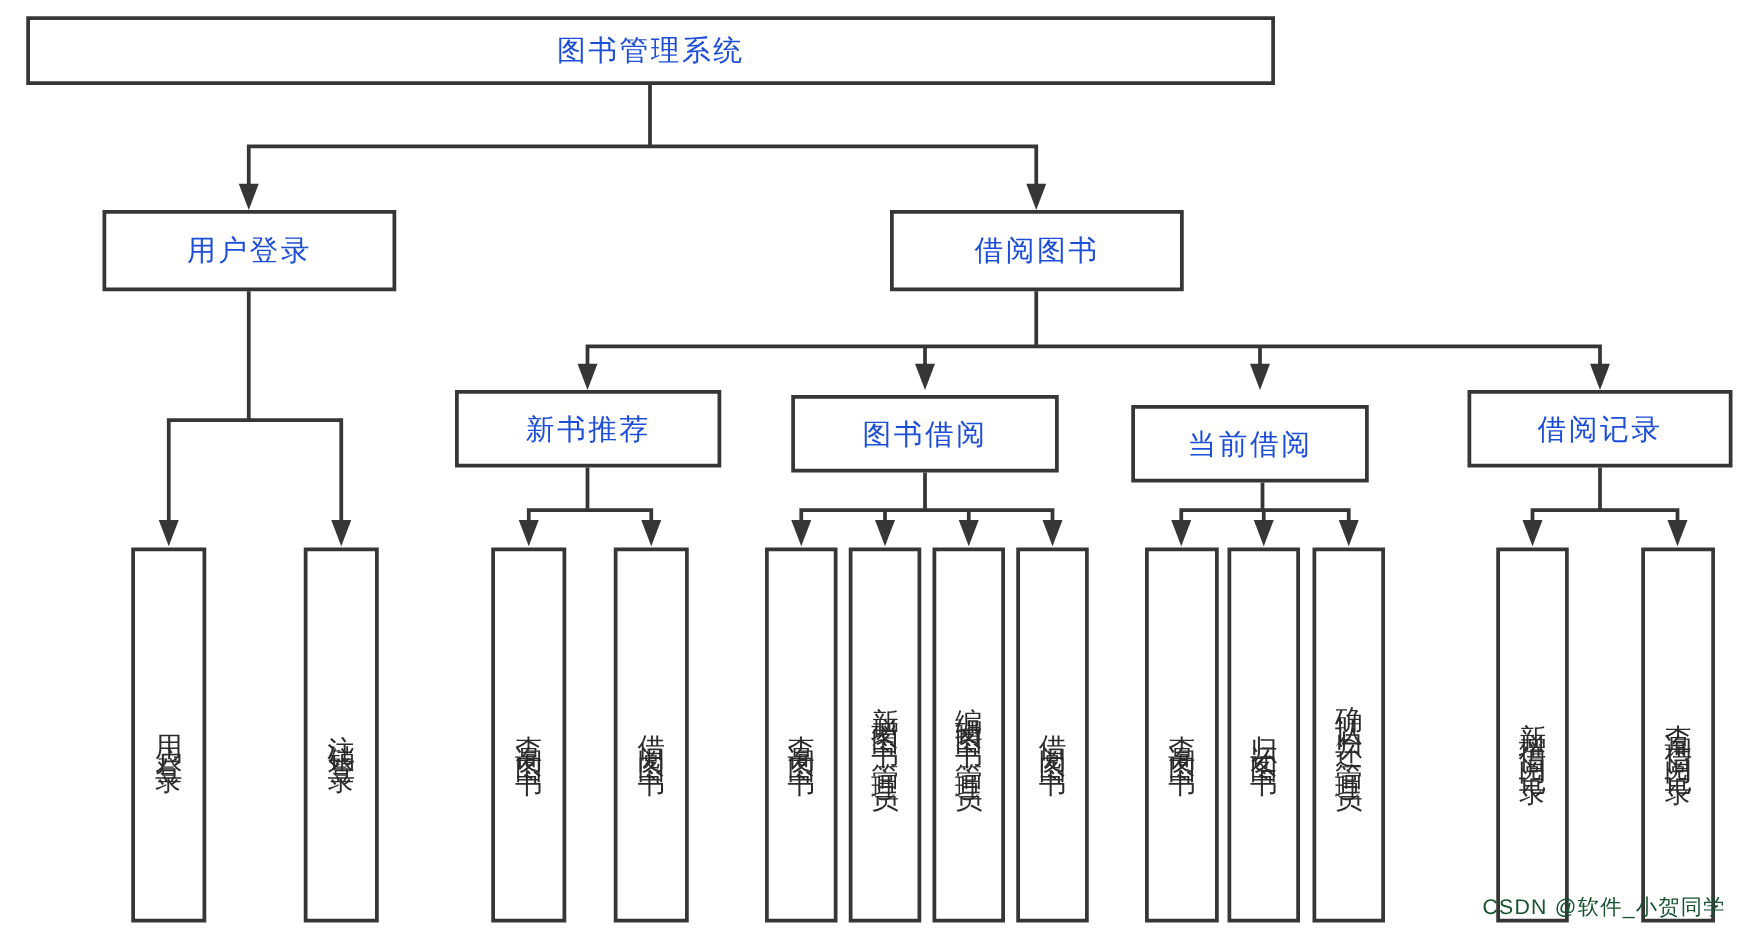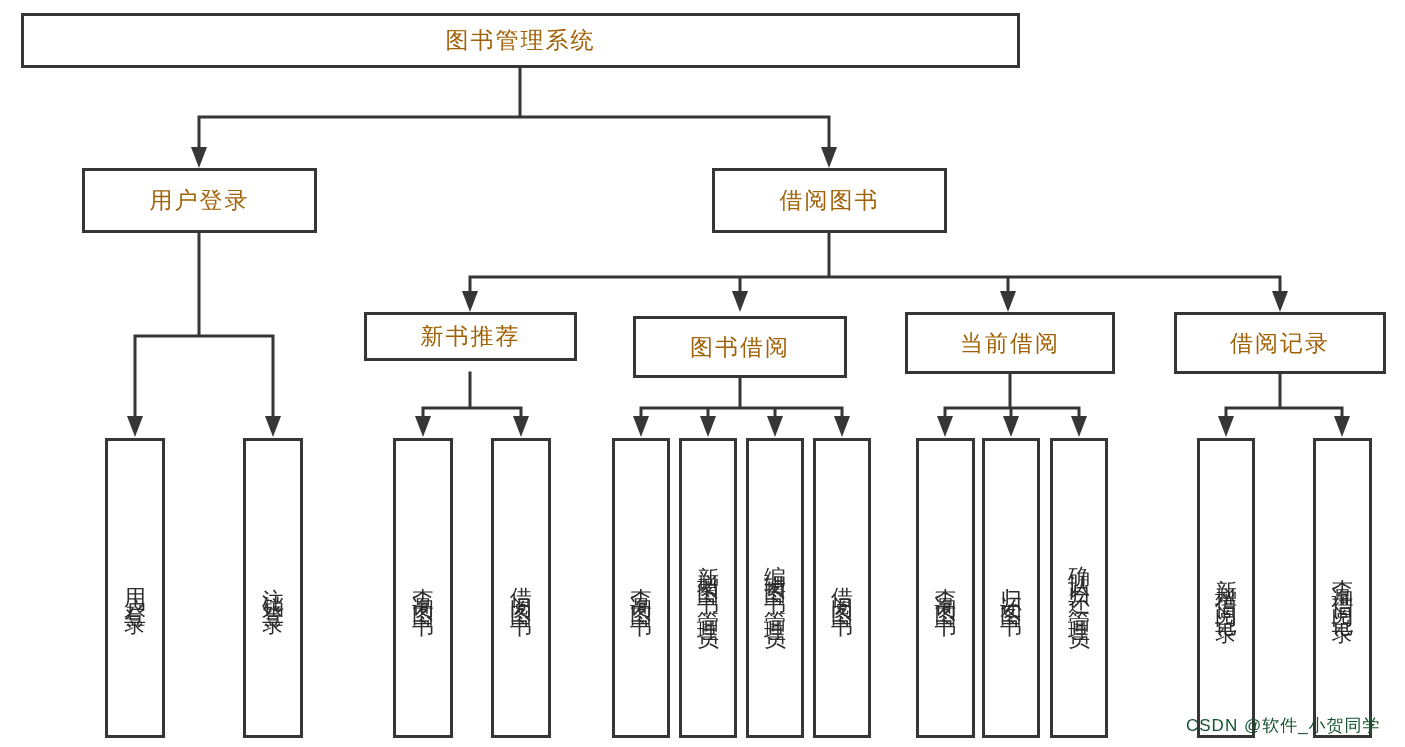--- a/index.html
+++ b/index.html
@@ -2,21 +2,21 @@
 <html><head>
 <meta charset="utf-8">
 <style>
   html,body{margin:0;padding:0;background:#ffffff;}
   body{width:1405px;height:747px;position:relative;overflow:hidden;
        font-family:"Liberation Sans","DejaVu Sans",sans-serif;}
   .stage{position:absolute;left:0;top:0;width:1405px;height:747px;background:#ffffff;}
   svg.connectors{position:absolute;left:0;top:0;z-index:1;}
   .box{position:absolute;box-sizing:border-box;border:3px solid #363636;background:#ffffff;
        display:flex;align-items:center;justify-content:center;z-index:2;}
-  .hlabel{font-size:23px;color:#a16207;letter-spacing:2px;white-space:nowrap;}
+  .hlabel{font-size:23px;color:#1d4ed8;letter-spacing:2px;white-space:nowrap;}
   .vlabel{writing-mode:vertical-rl;text-orientation:mixed;font-size:22px;color:#2b2b2b;
           letter-spacing:9px;line-height:1;white-space:nowrap;}
   .watermark{position:absolute;left:1186px;top:714px;font-size:17px;color:#14532d;
              letter-spacing:1px;z-index:5;white-space:nowrap;}
 </style>
 </head>
 <body>
 
 <div class="stage">
 
@@ -57,27 +57,27 @@
     <span class="hlabel">图书管理系统</span>
   </div>
 
   <div class="box" style="left:82px;top:168px;width:235px;height:65px">
     <span class="hlabel">用户登录</span>
   </div>
   <div class="box" style="left:712px;top:168px;width:235px;height:65px">
     <span class="hlabel">借阅图书</span>
   </div>
 
-  <div class="box" style="left:364px;top:312px;width:213px;height:49px">
+  <div class="box" style="left:364px;top:312px;width:213px;height:62px">
     <span class="hlabel">新书推荐</span>
   </div>
   <div class="box" style="left:633px;top:316px;width:214px;height:62px">
     <span class="hlabel">图书借阅</span>
   </div>
-  <div class="box" style="left:905px;top:312px;width:210px;height:62px">
+  <div class="box" style="left:905px;top:324px;width:190px;height:62px">
     <span class="hlabel">当前借阅</span>
   </div>
   <div class="box" style="left:1174px;top:312px;width:212px;height:62px">
     <span class="hlabel">借阅记录</span>
   </div>
 
   <div class="box" style="left:105px;top:438px;width:60px;height:300px">
     <span class="vlabel">用户登录</span>
   </div>
   <div class="box" style="left:243px;top:438px;width:60px;height:300px">

